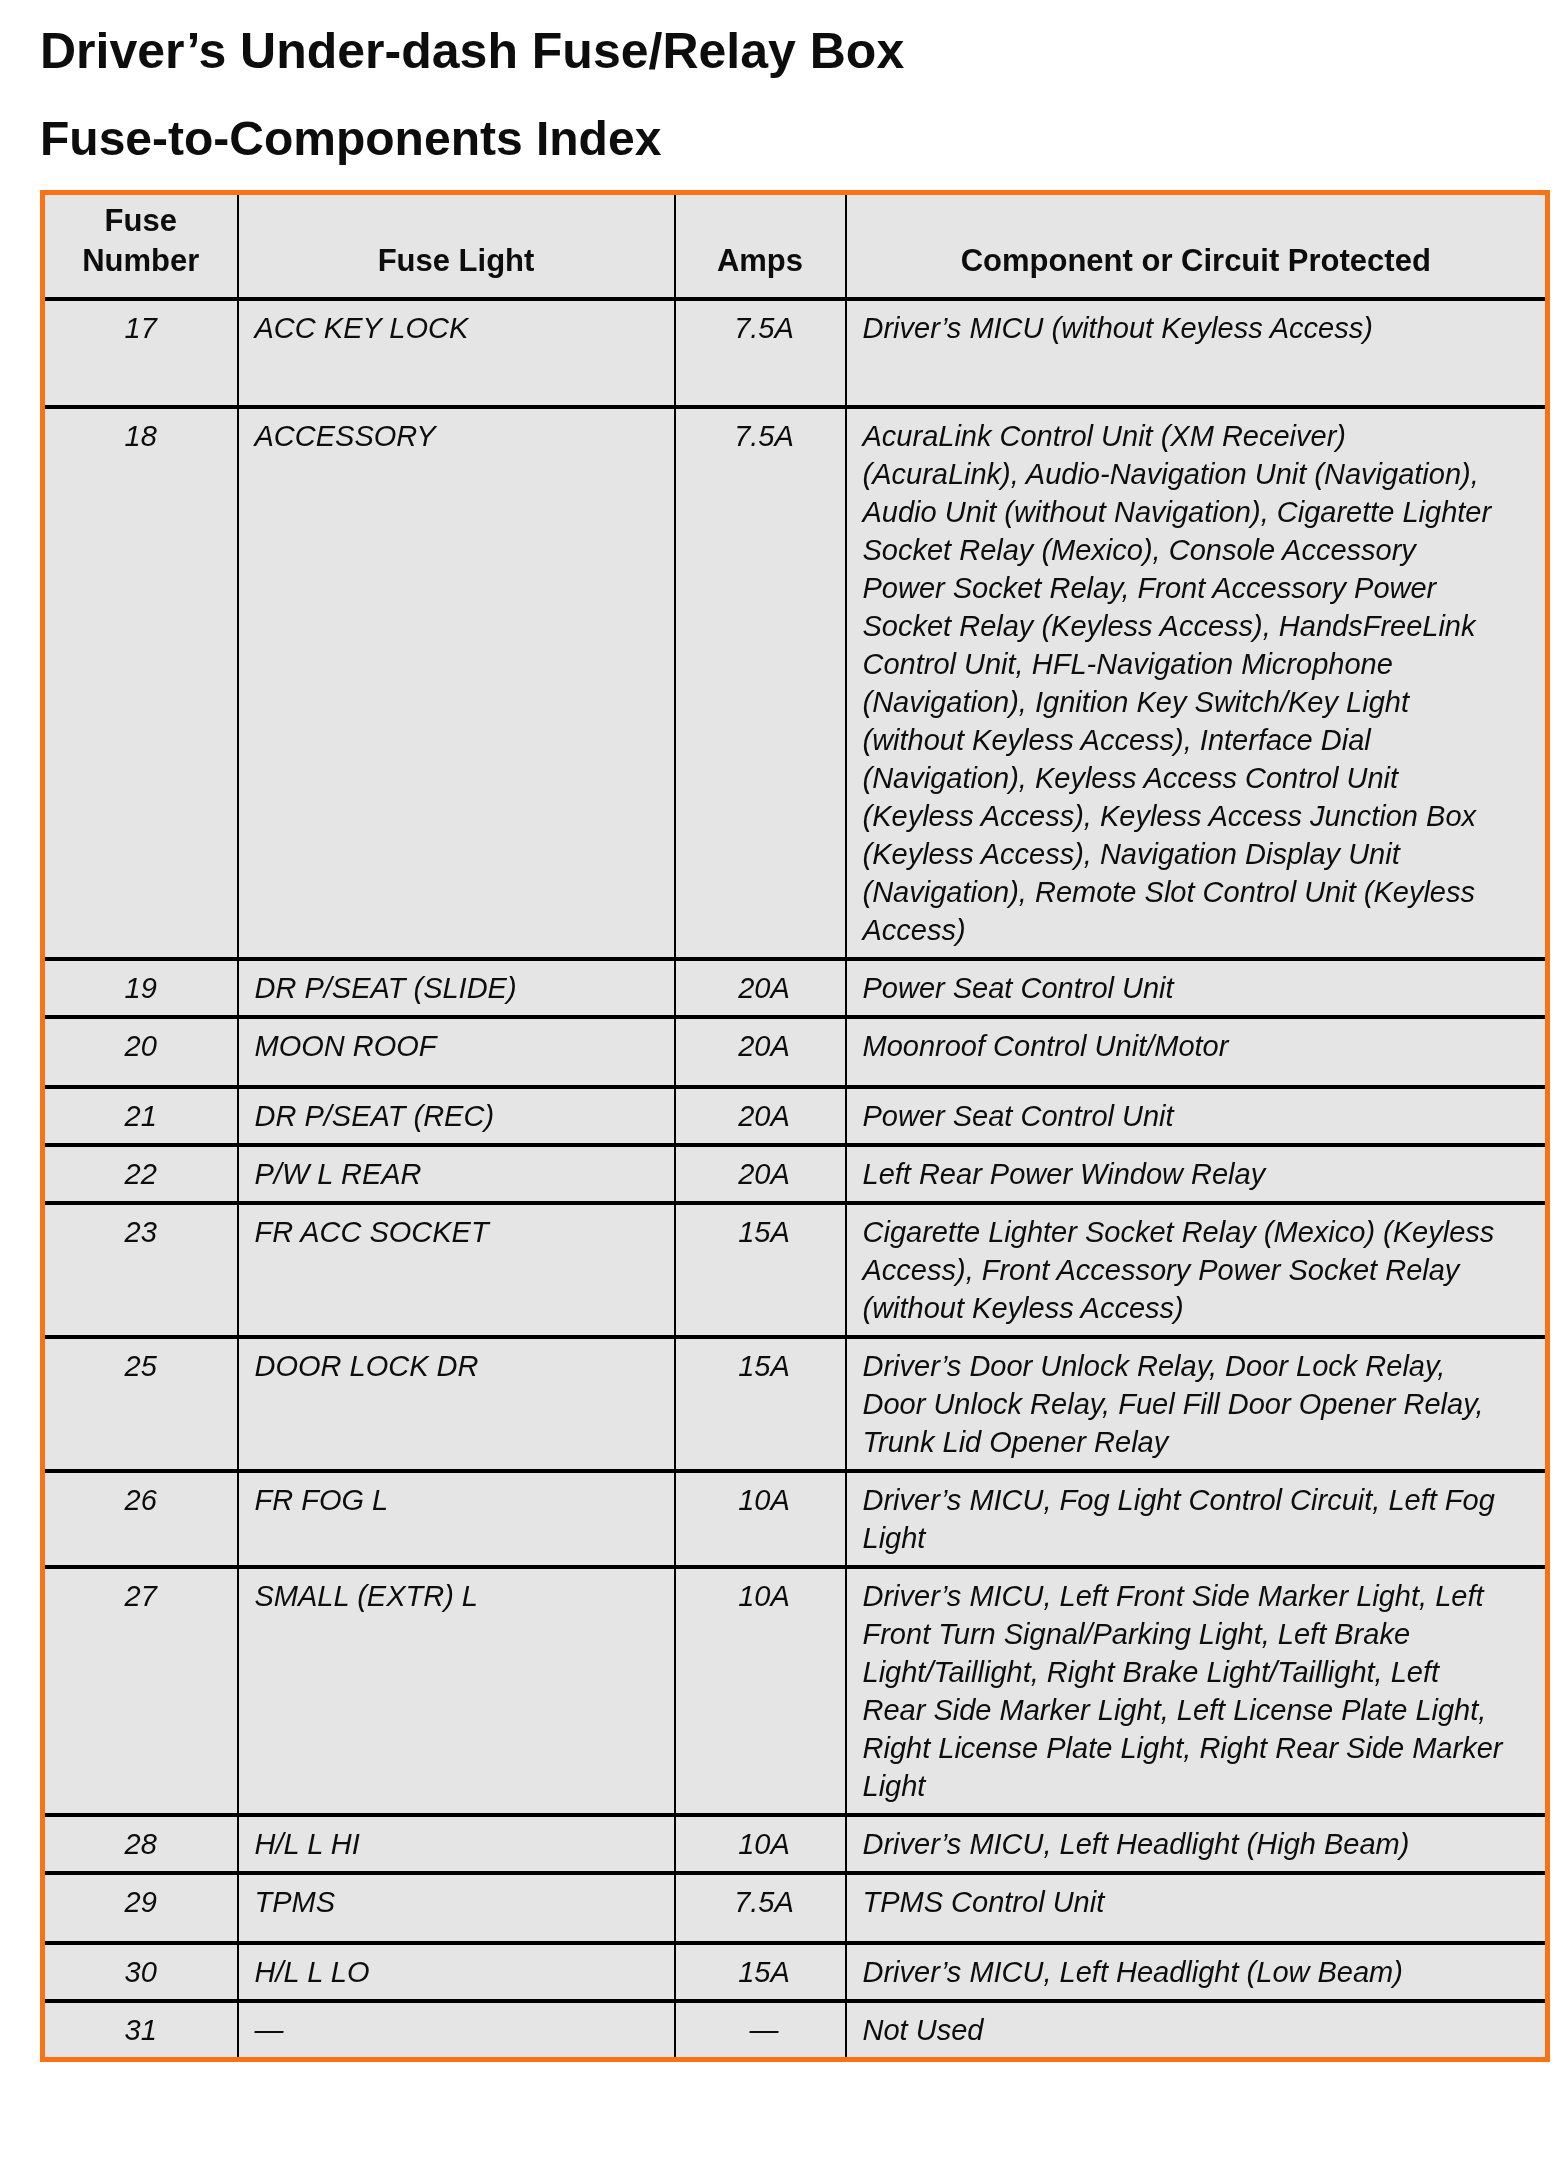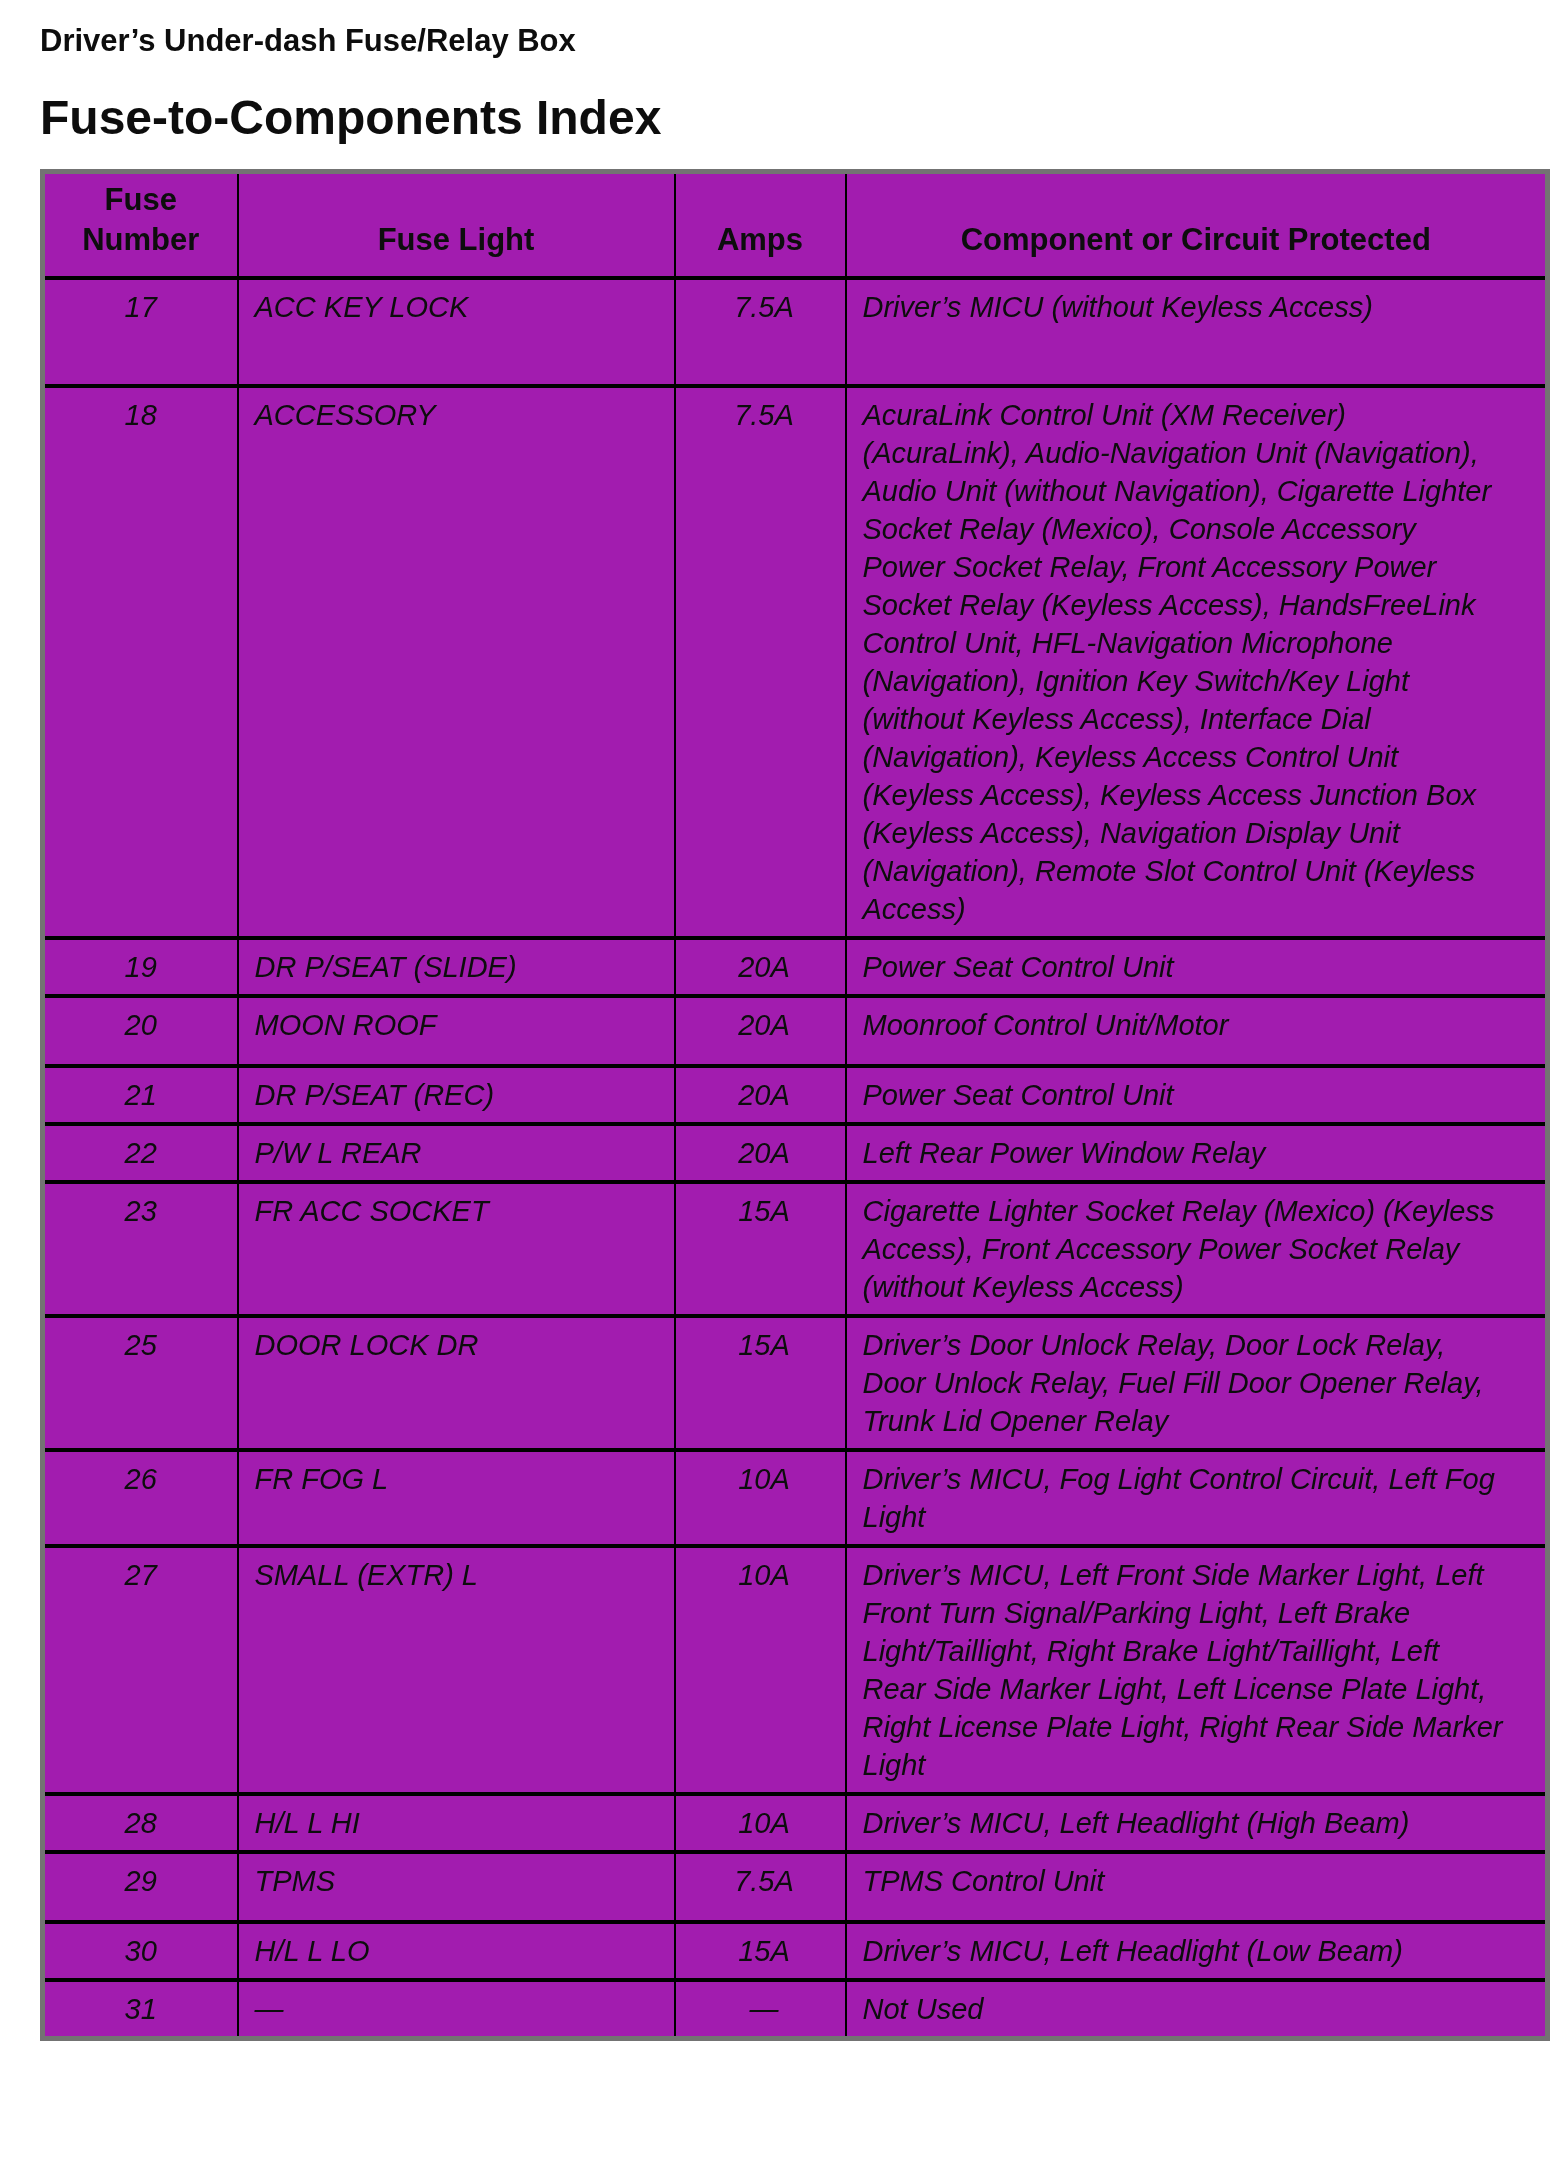--- a/index.html
+++ b/index.html
@@ -13,37 +13,37 @@
     overflow: hidden;
     font-family: "Liberation Sans", sans-serif;
     color: #0d0d0d;
     -webkit-font-smoothing: antialiased;
   }
   .page {
     padding: 24px 19px 0 40px;
     box-sizing: border-box;
   }
   .doc-title {
-    font-size: 31px;
+    font-size: 50px;
     font-weight: bold;
     margin: 0;
     line-height: 1.1;
   }
   .doc-subtitle {
     font-size: 48px;
     font-weight: bold;
     margin: 34px 0 24px 0;
     line-height: 1.1;
   }
   table.fuse-table {
     border-collapse: collapse;
     table-layout: fixed;
     width: 1505px;
-    border: 5px solid #737373;
-    background: #a21caf;
+    border: 5px solid #f97316;
+    background: #e5e5e5;
   }
   .fuse-table th,
   .fuse-table td {
     border-left: 2.5px solid #000;
     border-right: 2.5px solid #000;
     border-top: 4px solid #000;
     border-bottom: 4px solid #000;
     box-sizing: border-box;
     word-wrap: break-word;
   }

